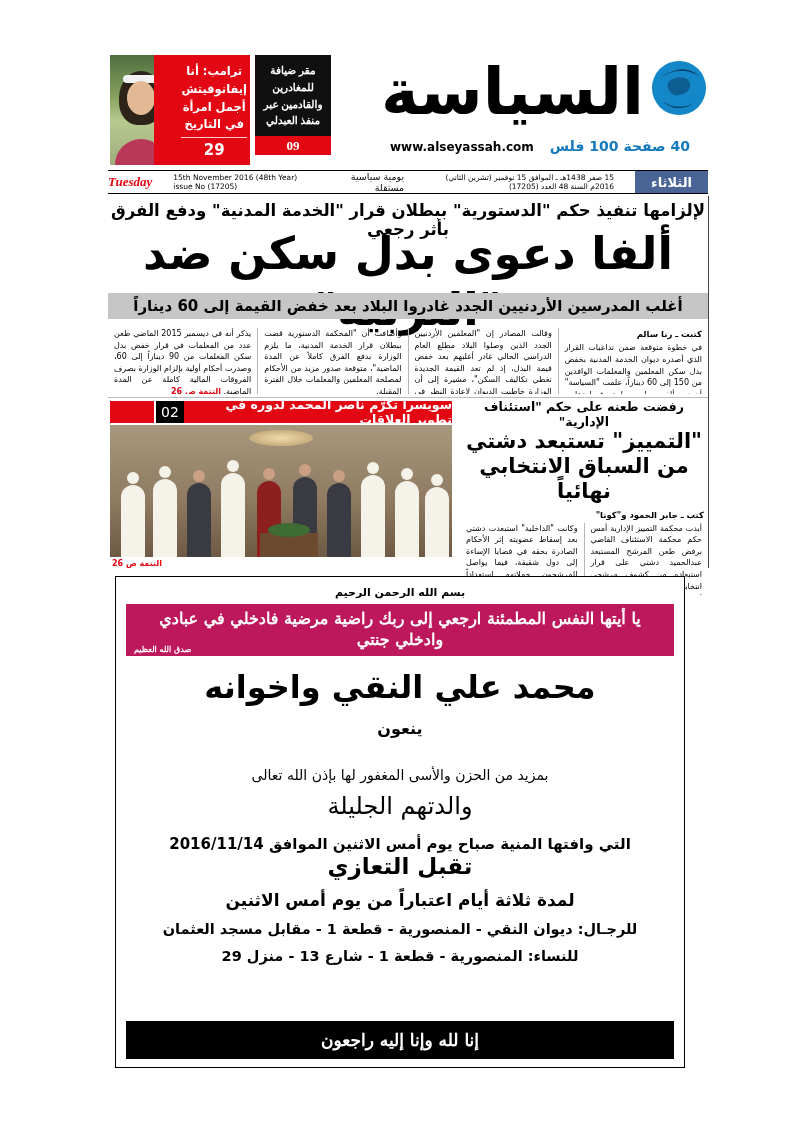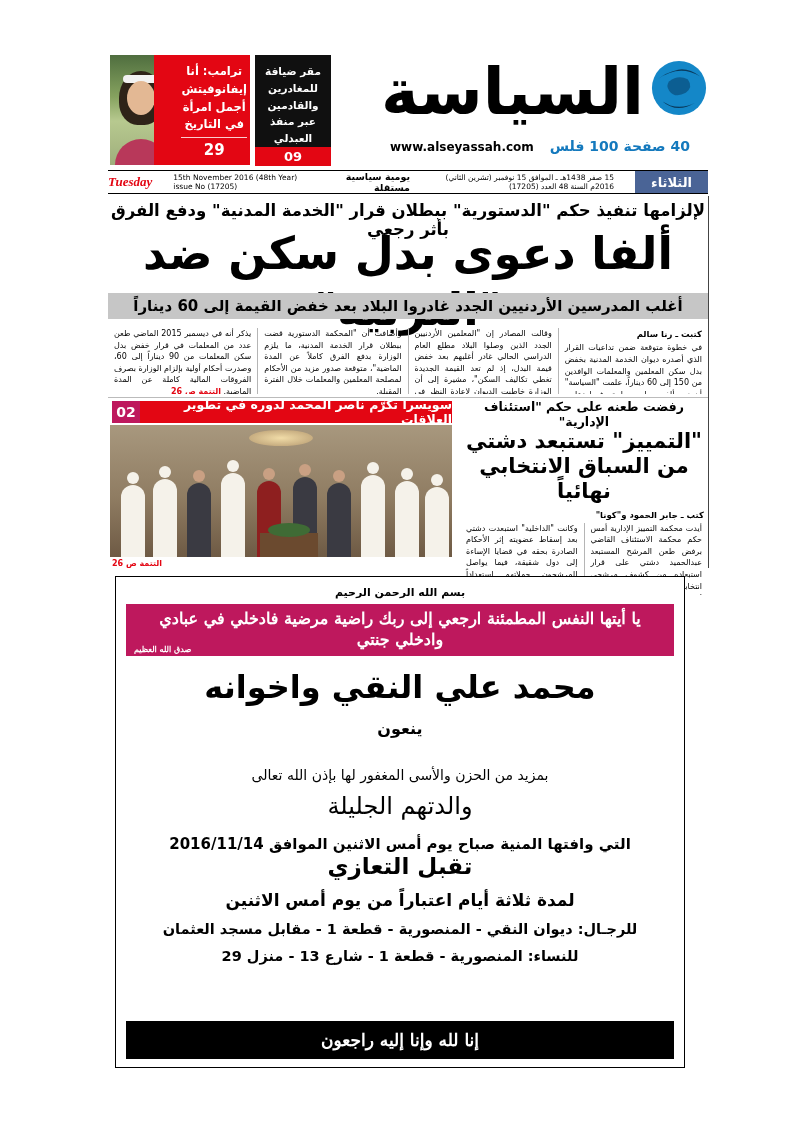--- a/index.html
+++ b/index.html
@@ -10,38 +10,38 @@
   
   .promo-red { position:absolute; left:110px; top:55px; width:140px; height:110px; background:#e30613; display:flex; }
   .ivan { width:62px; position:relative; background:linear-gradient(180deg,#4f6e3f,#86a25f 38%,#b7c98f 60%,#9fae7c); overflow:hidden; }
   .ivan-hair { position:absolute; top:16px; left:9px; width:44px; height:54px; border-radius:50% 50% 42% 42%; background:#2e2318; }
   .ivan-face { position:absolute; top:26px; left:17px; width:28px; height:34px; border-radius:50%; background:#e3b894; }
   .ivan-band { position:absolute; top:20px; left:13px; width:36px; height:8px; border-radius:4px; background:#f2f2f2; }
   .ivan-dress { position:absolute; bottom:0; left:5px; width:52px; height:26px; border-radius:26px 26px 0 0; background:#b8385a; }
   .promo-red-text { flex:1; display:flex; flex-direction:column; color:#fff; font-weight:bold; font-size:11.5px; line-height:1.55; text-align:center; padding:8px 3px 3px; direction:rtl;margin-left:24px; }
   .promo-page-num { margin-top:auto; border-top:1px solid rgba(255,255,255,.8); padding-top:1px; font-size:15px; font-weight:bold; color:#fff; }
 
-  .promo-black { position:absolute; left:255px; top:55px; width:76px; height:100px; background:#101010; display:flex; flex-direction:column; }
+  .promo-black { position:absolute; left:255px; top:55px; width:76px; height:100px; background:#101010; display:flex; flex-direction:column;font-family:Liberation Serif, serif; }
   .promo-black-text { flex:1; color:#fff; font-weight:bold; font-size:10.5px; line-height:1.6; text-align:center; padding:8px 3px 0; direction:rtl; }
   .promo-black-num { height:19px; background:#e30613; color:#fff; font-weight:bold; font-size:13px; text-align:center; line-height:19px; }
 
   
   .masthead { position:absolute; left:360px; top:46px; width:348px; height:122px; }
   .logo-row { direction:rtl; display:flex; align-items:center; justify-content:flex-start; gap:6px; height:88px; }
   .logo-text { font-size:64px; font-weight:bold; letter-spacing:-2px; line-height:1; padding-top:4px; }
   .masthead-bottom { display:flex; align-items:baseline; gap:16px; padding-left:30px; margin-top:4px; }
   .site-url { font-size:12px; font-weight:bold; }
   .price { font-size:14px; font-weight:bold; color:#1479bd; direction:rtl; }
 
   
   .dateline { position:absolute; left:108px; top:170px; width:600px; height:24px; border-top:1px solid #000; border-bottom:1px solid #000; display:flex; align-items:center; gap:21px; }
   .day-en { color:#e30613; font-weight:bold; font-style:italic; font-size:13px; font-family:"Liberation Serif", serif; }
   .date-en { font-size:7.5px; }
   .dl-spacer { flex:1; }
-  .tagline { font-size:9.5px; font-weight:bold; direction:rtl; }
+  .tagline { font-size:9.5px; font-weight:normal; direction:rtl; }
   .date-ar { font-size:7.5px; direction:rtl; }
   .day-ar { background:#4a6496; color:#fff; font-weight:bold; font-size:13px; height:100%; display:flex; align-items:center; padding:0 16px; direction:rtl; }
 
   
   .kicker { position:absolute; left:108px; top:201px; width:600px; text-align:center; font-weight:bold; font-size:16.5px; direction:rtl; }
   .headline { position:absolute; left:108px; top:226px; width:600px; text-align:center; font-weight:bold; font-size:45px; direction:rtl; line-height:1.25; }
   .subhead-bar { position:absolute; left:108px; top:293px; width:600px; height:26px; background:#c6c6c6; text-align:center; font-weight:bold; font-size:15px; line-height:26px; direction:rtl; }
 
   .lead-cols { position:absolute; left:108px; top:328px; width:600px; height:66px; display:flex; direction:rtl; overflow:hidden; }
   .ncol { flex:1; padding:0 6px; font-size:8px; line-height:1.45; text-align:justify; direction:rtl; overflow:hidden; }
@@ -49,21 +49,21 @@
   .byline { font-weight:bold; font-size:8.5px; margin-bottom:2px; text-align:right; }
   .cont { color:#e30613; font-weight:bold; }
 
   .main-rule { position:absolute; left:708px; top:196px; height:372px; border-left:1px solid #444; }
   .hr1 { position:absolute; left:108px; top:397px; width:600px; border-top:1px solid #bbb; }
 
   
   .swiss { position:absolute; left:110px; top:401px; width:342px; }
   .swiss-bar { height:22px; background:#e30613; display:flex; direction:rtl; align-items:stretch; }
   .swiss-bar-text { flex:1; color:#fff; font-weight:bold; font-size:12.5px; display:flex; align-items:center; justify-content:center; }
-  .swiss-num { width:30px; background:#be185d; border-left:2px solid #fff; color:#fff; font-weight:bold; font-size:14px; display:flex; align-items:center; justify-content:center; }
+  .swiss-num { width:30px; background:#000000; border-left:2px solid #fff; color:#fff; font-weight:normal; font-size:14px; display:flex; align-items:center; justify-content:center;margin-left:44px; }
   .swiss-photo { position:relative; margin-top:2px; height:132px; background:linear-gradient(180deg,#a8987e 0%,#8f7c62 55%,#6e5a44 100%); overflow:hidden; }
   .lamp { position:absolute; top:5px; left:50%; transform:translateX(-50%); width:64px; height:16px; border-radius:50%; background:radial-gradient(#ffe9b0,#b89a6e); opacity:.85; }
   .fig { position:absolute; bottom:0; width:26px; }
   .fig .head { width:12px; height:12px; border-radius:50%; background:#c9a083; margin:0 auto 1px; }
   .fig .head.ghutra { background:#f5f2ea; }
   .fig .robe { width:24px; margin:0 auto; border-radius:12px 12px 0 0; }
   .fw { background:#f5f2ea; } .fd { background:#3a3a42; } .fr { background:#8e1f1f; }
   .ph-table { position:absolute; bottom:0; left:150px; width:58px; height:24px; background:#6b4a2f; }
   .ph-flowers { position:absolute; bottom:20px; left:158px; width:42px; height:14px; border-radius:50%; background:#3f6b35; }
   .photo-cont { position:absolute; left:112px; top:559px; font-size:8px; font-weight:bold; color:#e30613; direction:rtl; }

